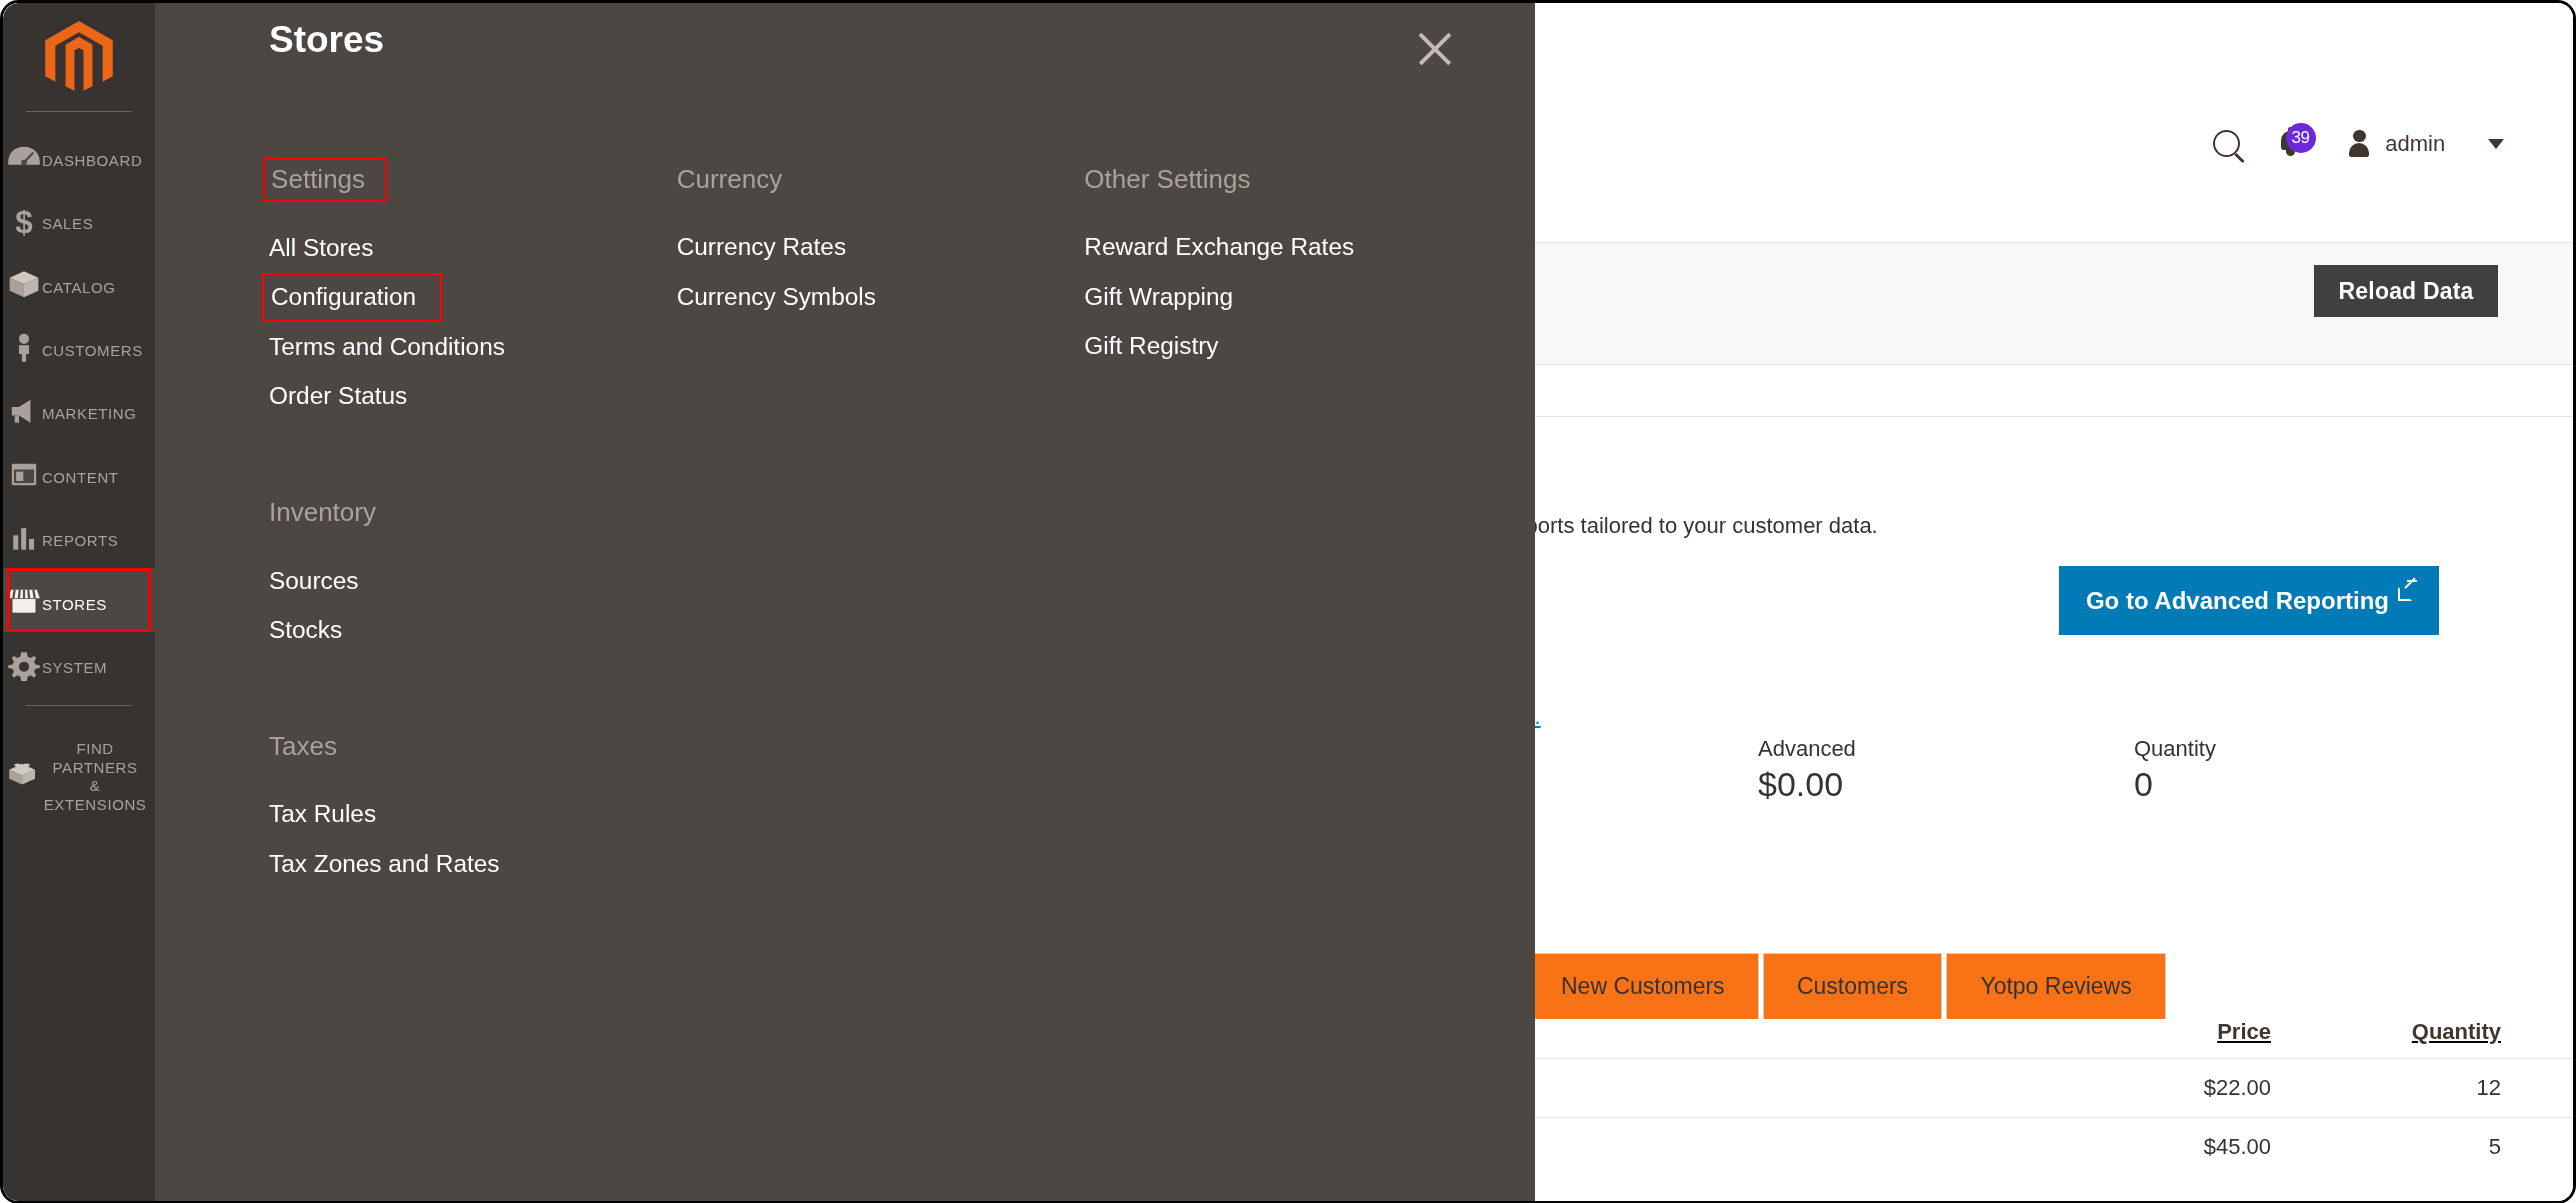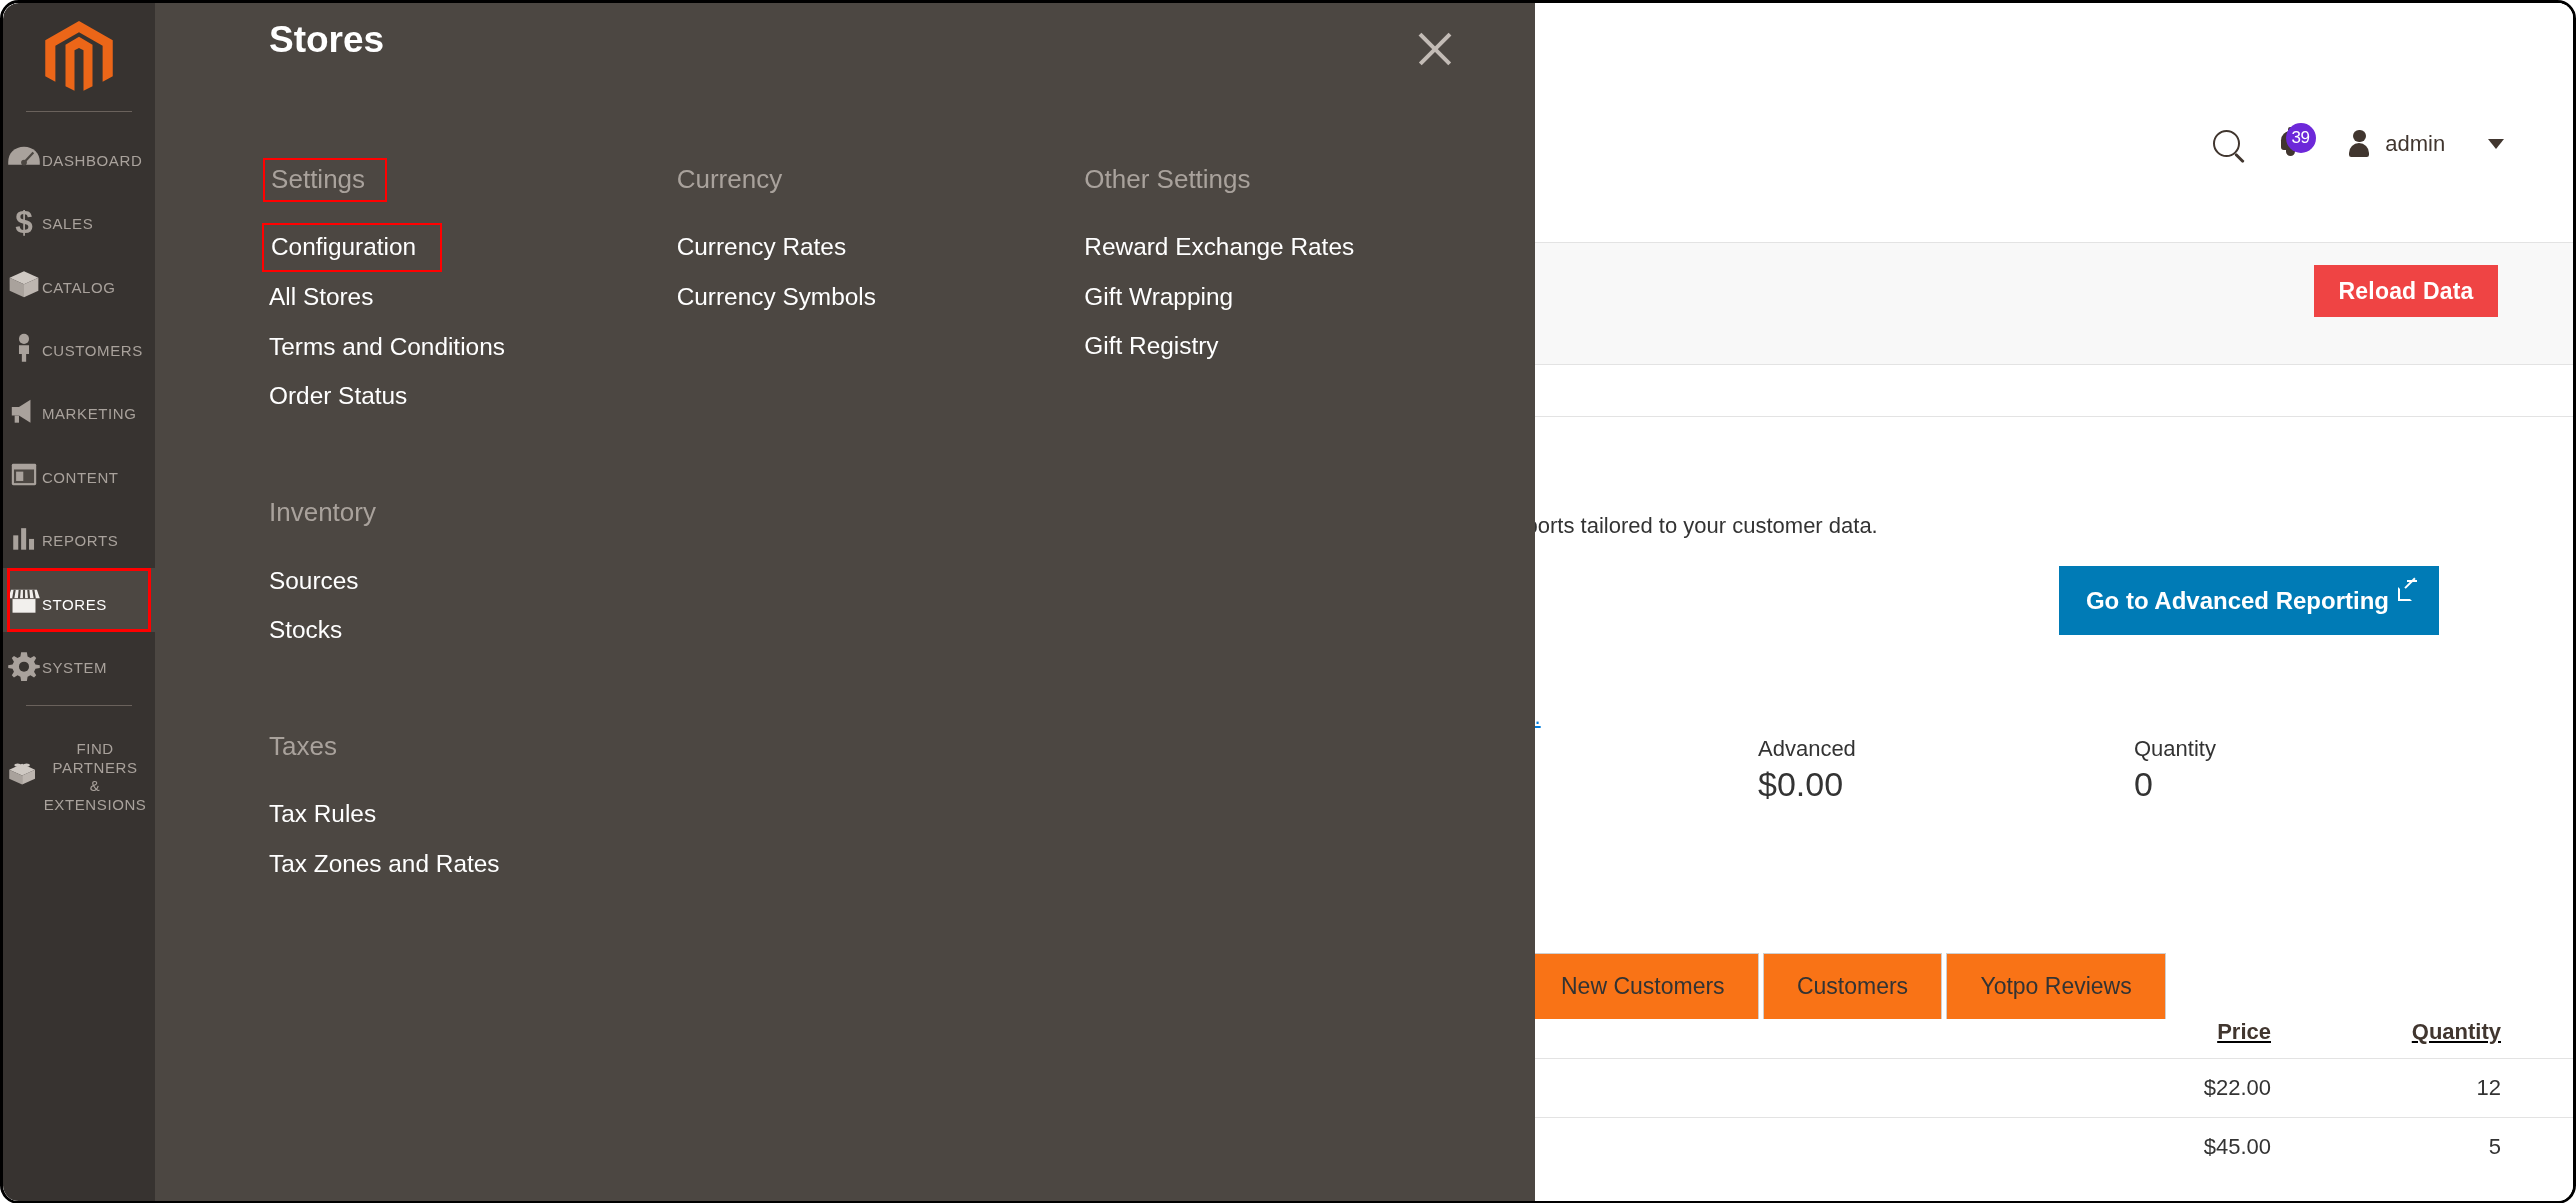--- a/index.html
+++ b/index.html
@@ -81,21 +81,21 @@
     border-right:8.6px solid transparent; border-top:10px solid #41362f;
     margin-left:5.8px;
   }
 
   .toolbar-strip {
     position:absolute; left:152px; right:0; top:239px; height:123px;
     background:#f8f8f8; border-top:0.7px solid #e3e3e3; border-bottom:0.7px solid #e3e3e3;
   }
   .btn-reload {
     position:absolute; right:75px; top:22px;
-    background:#ef4444; color:#ffffff;
+    background:#404040; color:#ffffff;
     border:none; padding:0 24.4px; height:52px;
     font-size:23px; font-weight:bold;
     font-family:"Liberation Sans", sans-serif;
     cursor:pointer; letter-spacing:0.2px;
   }
 
   .white-gap {
     position:absolute; left:152px; right:0; top:362px; height:52px;
     background:#ffffff; border-bottom:0.7px solid #e3e3e3;
   }
@@ -325,22 +325,22 @@
   <div id="menu-panel">
     <div class="panel-title">Stores</div>
     <div class="panel-close"></div>
 
     <div class="panel-cols">
 
       <div class="panel-col">
         <div class="grp">
           <div class="grp-title boxed">Settings</div>
           <div class="grp-items">
+            <div><span class="grp-item">All Stores</span></div>
             <div><span class="grp-item boxed">Configuration</span></div>
-            <div><span class="grp-item">All Stores</span></div>
             <div><span class="grp-item">Terms and Conditions</span></div>
             <div><span class="grp-item">Order Status</span></div>
           </div>
         </div>
         <div class="grp-spacer"></div>
         <div class="grp">
           <div class="grp-title">Inventory</div>
           <div class="grp-items">
             <div><span class="grp-item">Sources</span></div>
             <div><span class="grp-item">Stocks</span></div>

